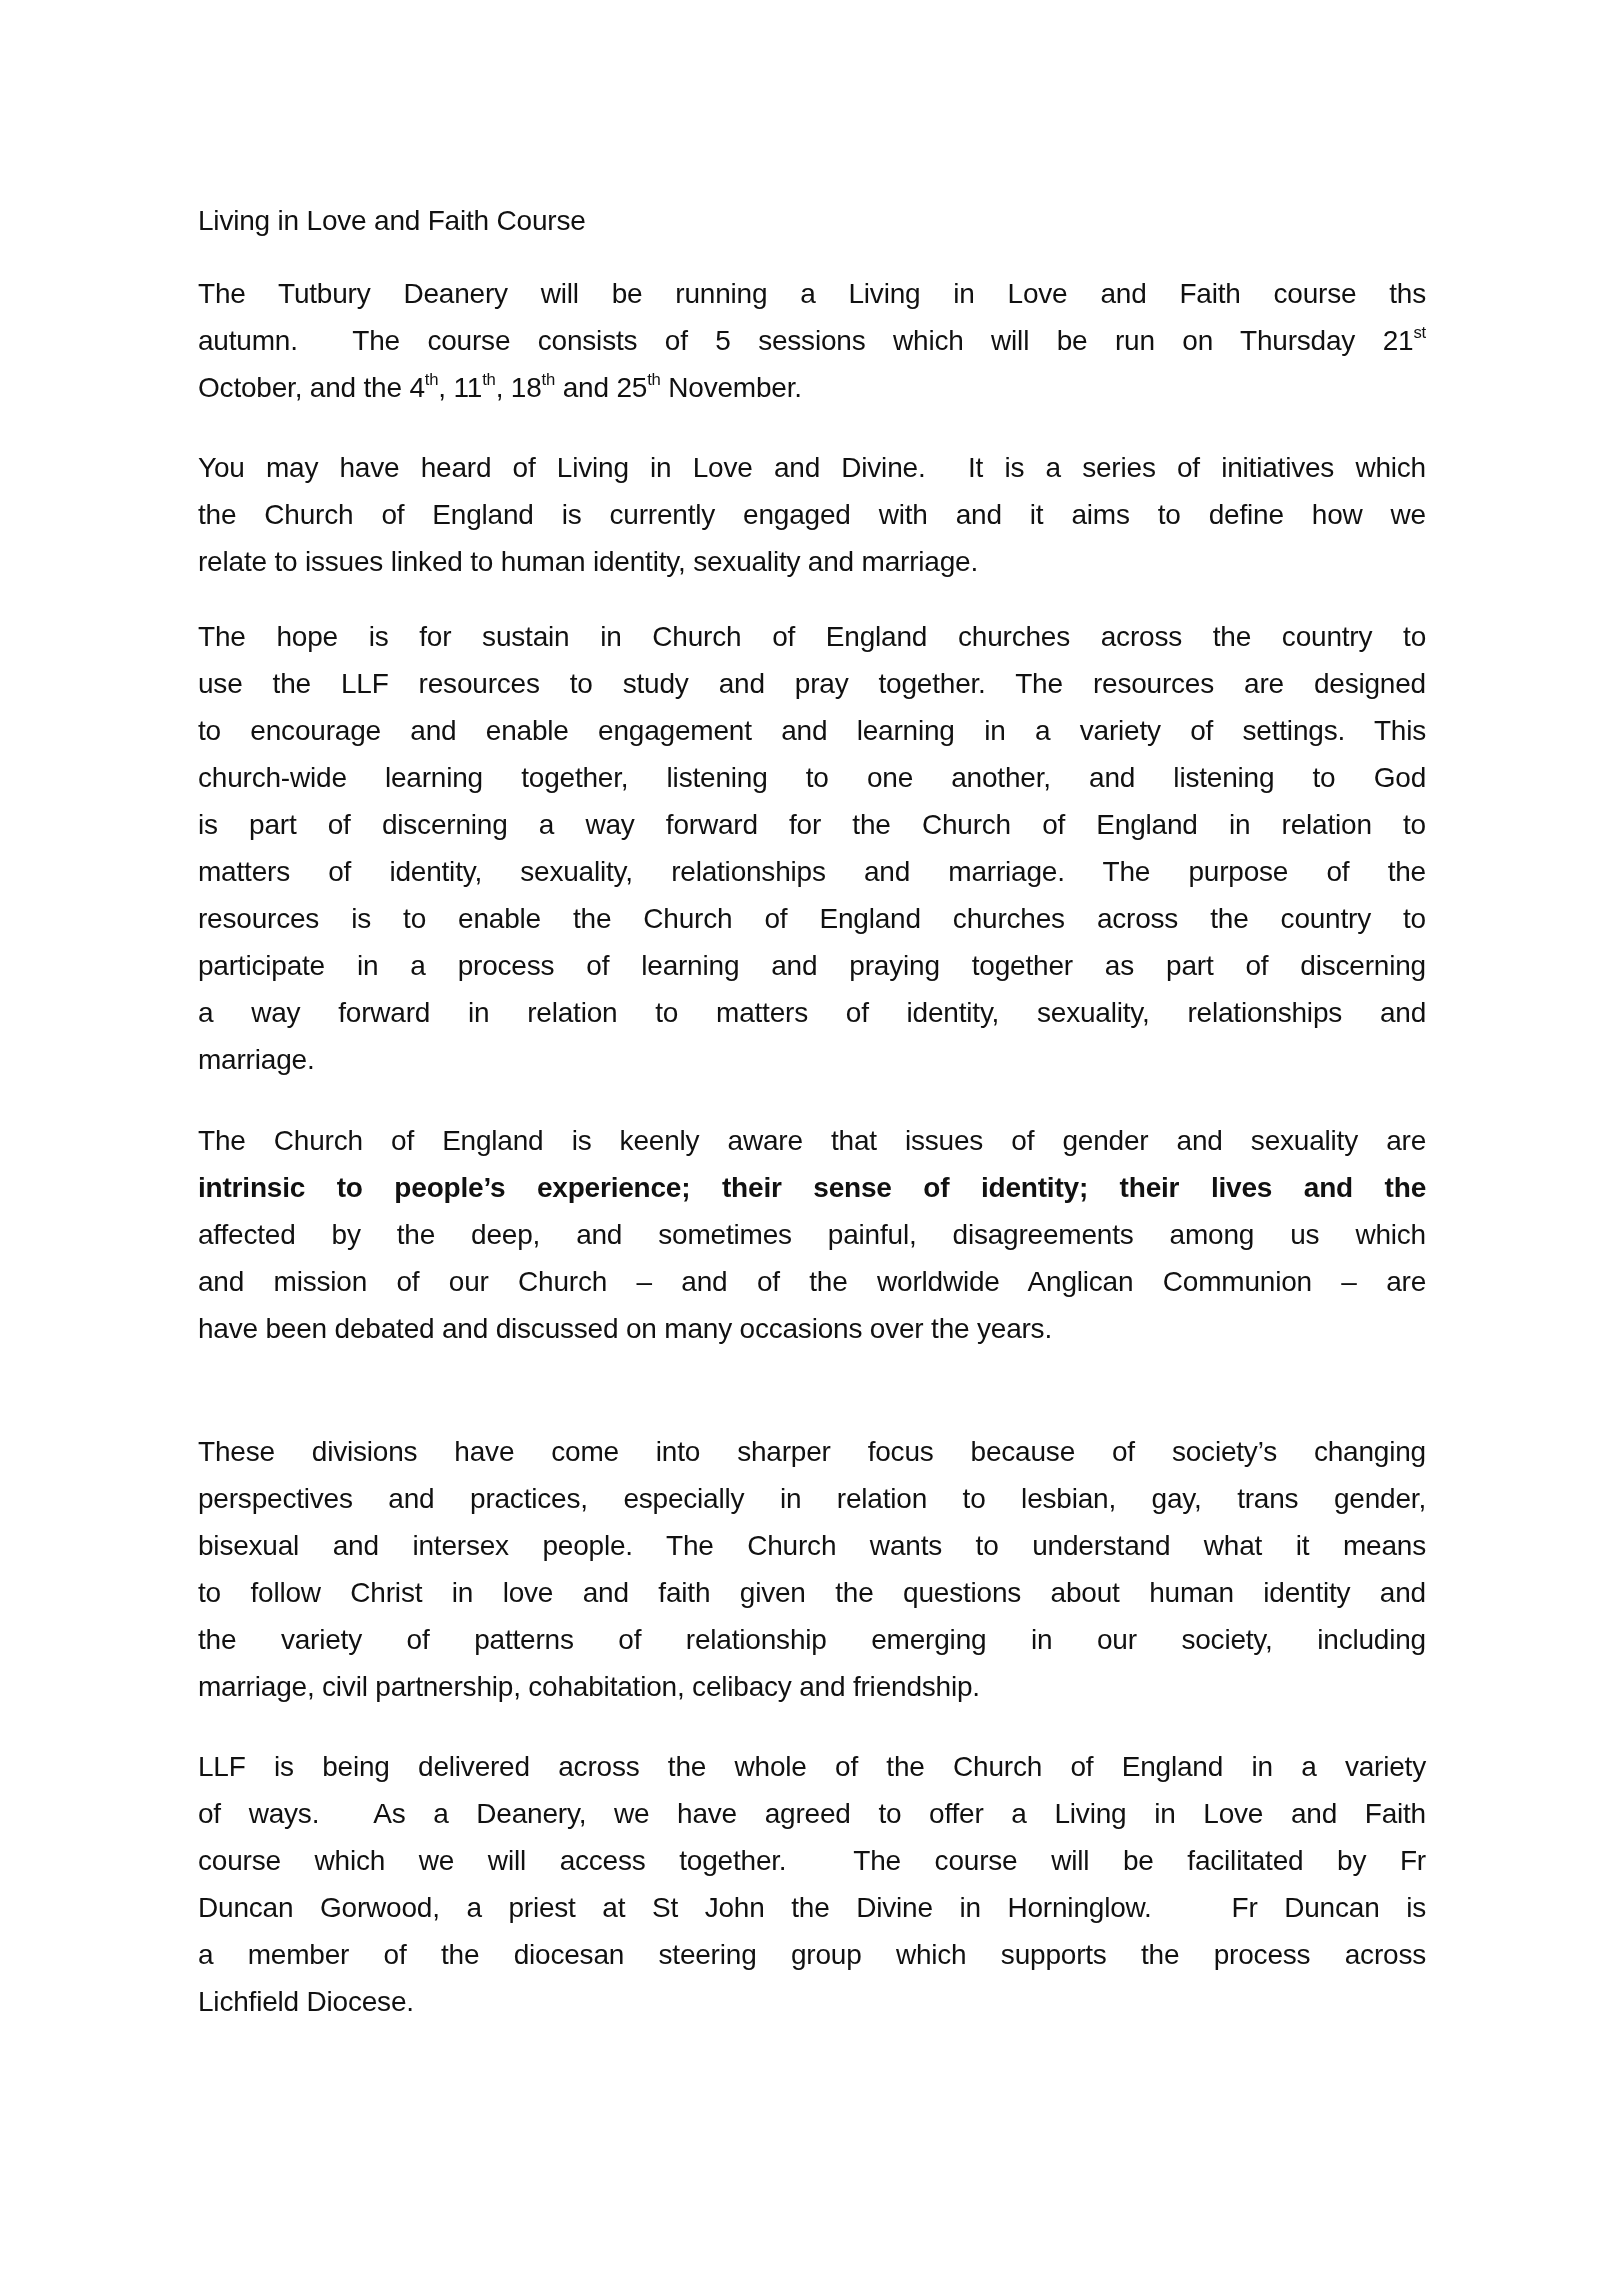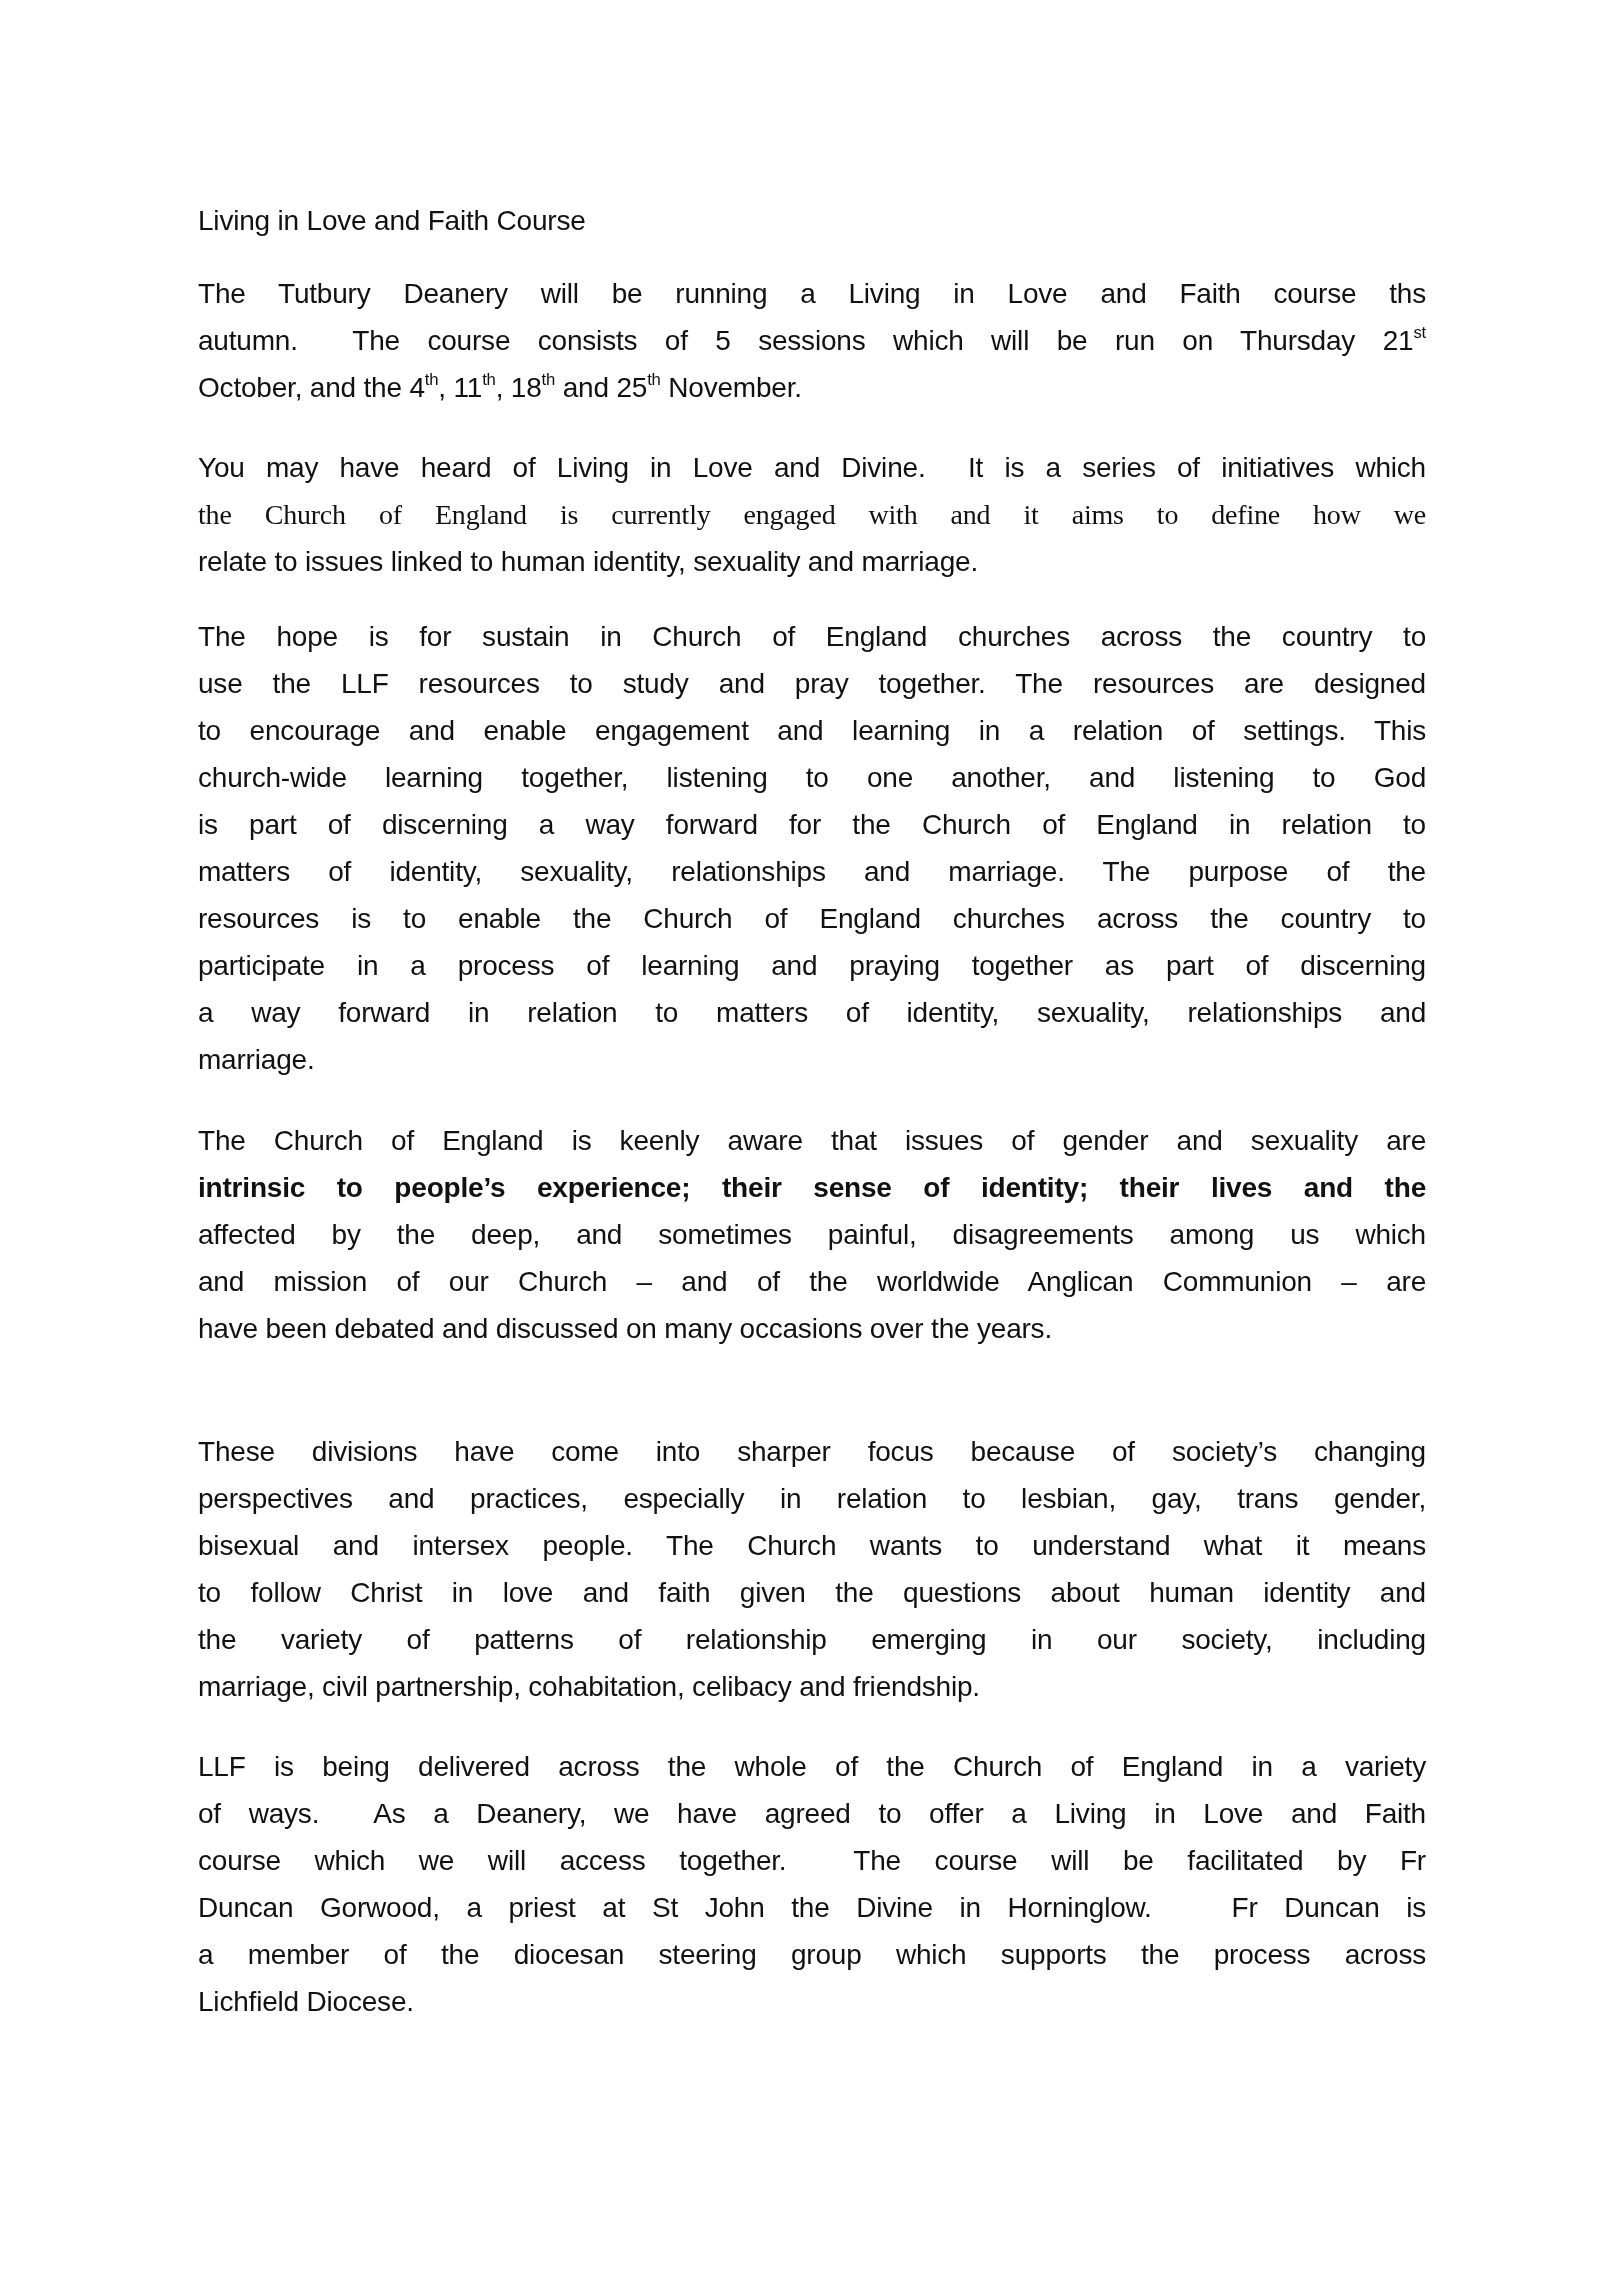--- a/index.html
+++ b/index.html
@@ -64,27 +64,27 @@
   </div>
 
   <div class="block" style="top:270px;">
     <span class="line" style="white-space: pre;"><span>The Tutbury Deanery will be running a Living in Love and Faith course ths</span></span>
     <span class="line" style="white-space: pre;"><span>autumn.  The course consists of 5 sessions which will be run on Thursday 21</span><sup>st</sup></span>
     <span class="line last" style="white-space: pre;"><span>October, and the 4</span><sup>th</sup><span>, 11</span><sup>th</sup><span>, 18</span><sup>th</sup><span> and 25</span><sup>th</sup><span> November.</span></span>
   </div>
 
   <div class="block gen" style="top:444px;">
       <span class="line" style="white-space: pre;"><span>You may have heard of Living in Love and Divine.  It is a series of initiatives which</span></span>
-      <span class="line" style="white-space: pre; font-family: Liberation Serif, serif;"><span>the Church of England is currently engaged with and it aims to define how we</span></span>
+      <span class="line" style="white-space: pre;"><span>the Church of England is currently engaged with and it aims to define how we</span></span>
       <span class="line last" style="white-space: pre;"><span>relate to issues linked to human identity, sexuality and marriage.</span></span>
     </div>
   <div class="block gen" style="top:613px;">
       <span class="line" style="white-space: pre;"><span>The hope is for sustain in Church of England churches across the country to</span></span>
       <span class="line" style="white-space: pre;"><span>use the LLF resources to study and pray together. The resources are designed</span></span>
-      <span class="line" style="white-space: pre;"><span>to encourage and enable engagement and learning in a relation of settings. This</span></span>
+      <span class="line" style="white-space: pre;"><span>to encourage and enable engagement and learning in a variety of settings. This</span></span>
       <span class="line" style="white-space: pre;"><span>church-wide learning together, listening to one another, and listening to God</span></span>
       <span class="line" style="white-space: pre;"><span>is part of discerning a way forward for the Church of England in relation to</span></span>
       <span class="line" style="white-space: pre;"><span>matters of identity, sexuality, relationships and marriage. The purpose of the</span></span>
       <span class="line" style="white-space: pre;"><span>resources is to enable the Church of England churches across the country to</span></span>
       <span class="line" style="white-space: pre;"><span>participate in a process of learning and praying together as part of discerning</span></span>
       <span class="line" style="white-space: pre;"><span>a way forward in relation to matters of identity, sexuality, relationships and</span></span>
       <span class="line last" style="white-space: pre;"><span>marriage.</span></span>
     </div>
   <div class="block gen" style="top:1117px;">
       <span class="line" style="white-space: pre;"><span>The Church of England is keenly aware that issues of gender and sexuality are</span></span>

